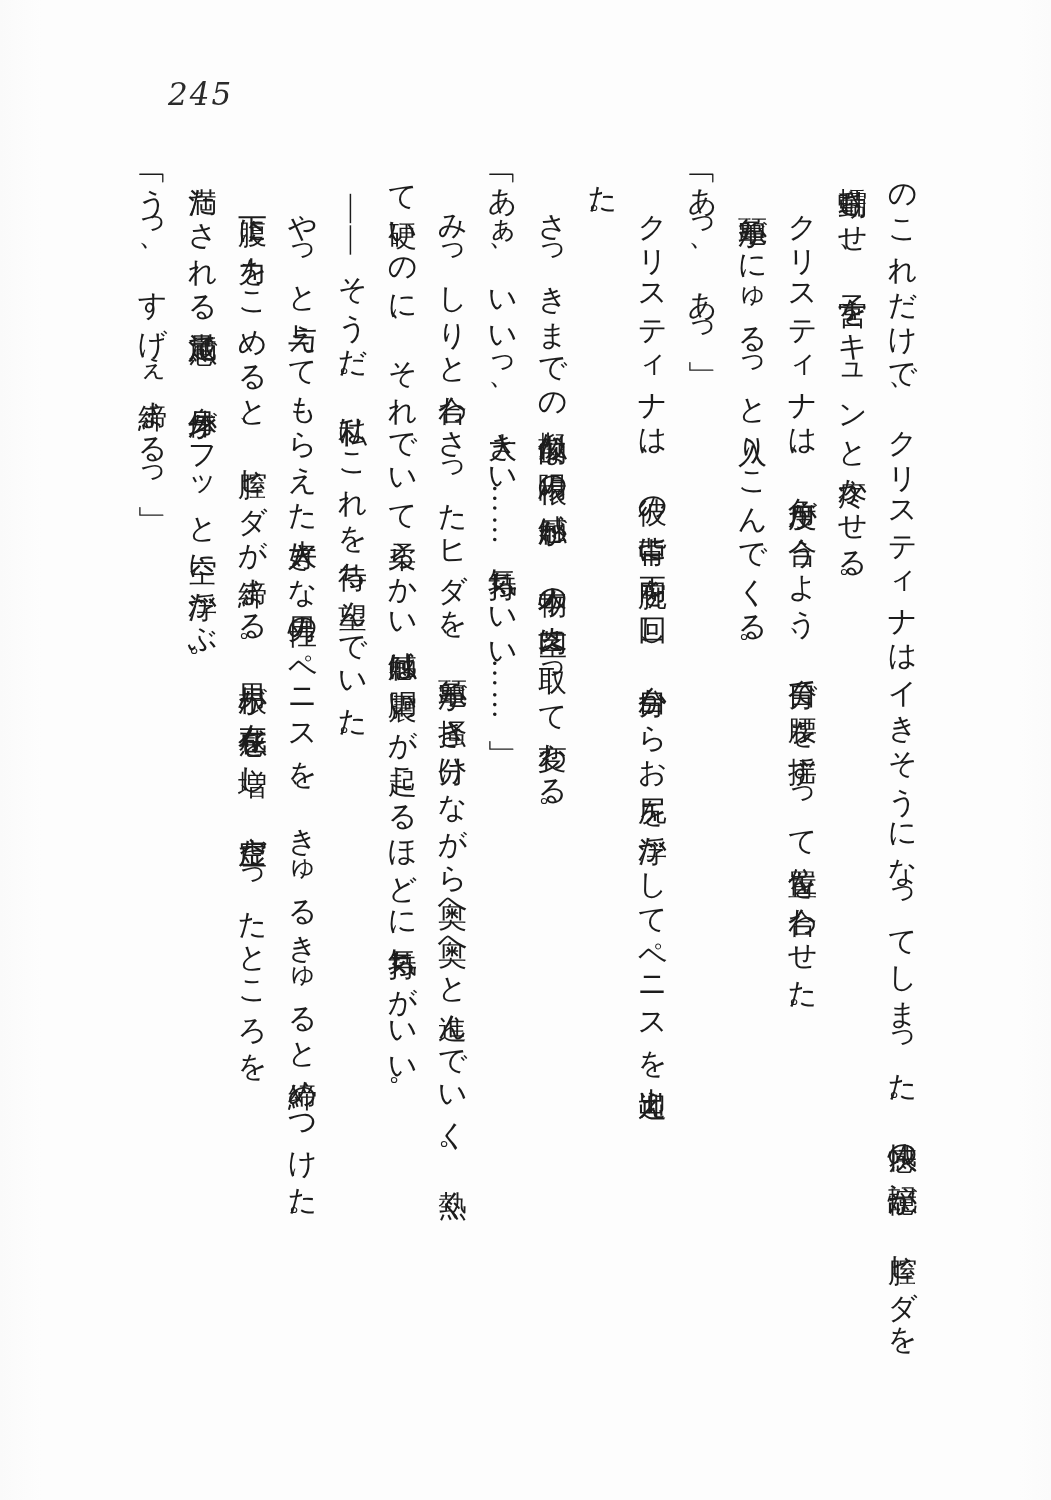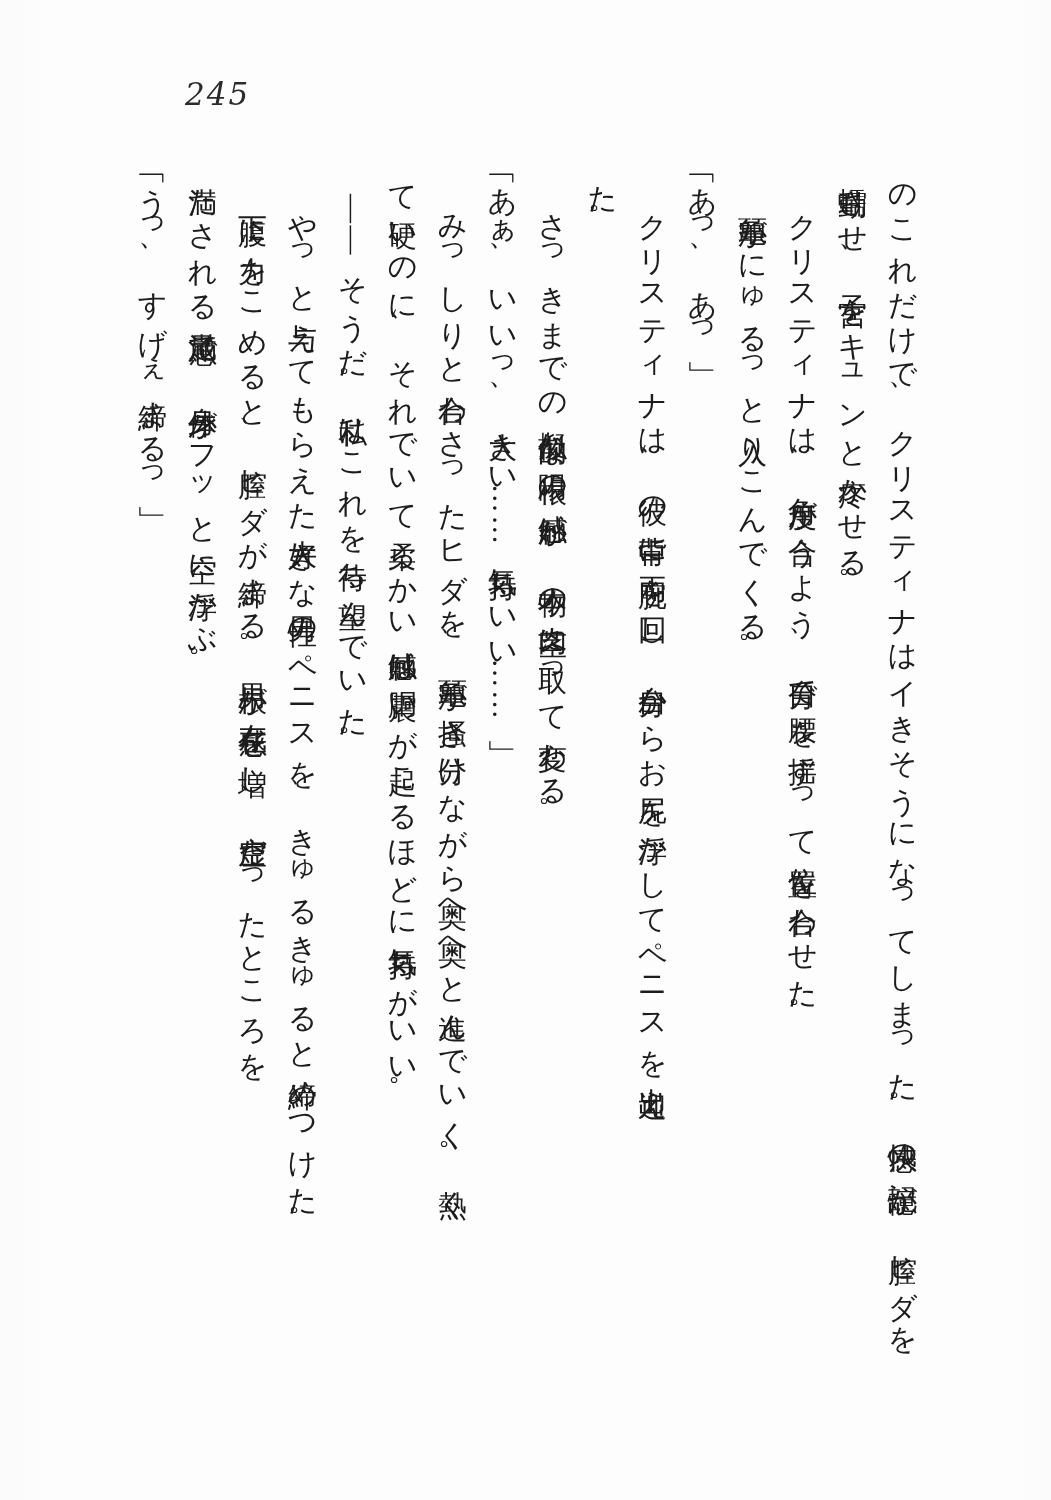--- a/index.html
+++ b/index.html
@@ -15,21 +15,21 @@
     font-family: "Liberation Serif", "DejaVu Serif", serif;
   }
   .page {
     position: absolute;
     inset: 0;
     background: linear-gradient(90deg, #fafafa 0%, #fdfdfd 4%, #fdfdfd 97%, #fbfbfb 100%);
   }
   .page-number {
     position: absolute;
     top: 76px;
-    left: 185px;
+    left: 168px;
     font-family: "DejaVu Serif", "Liberation Serif", serif;
     font-style: italic;
     font-size: 31px;
     letter-spacing: 2px;
     color: #2b2b2b;
   }
   .text-block {
     position: absolute;
     top: 165px;
     right: 123px;

